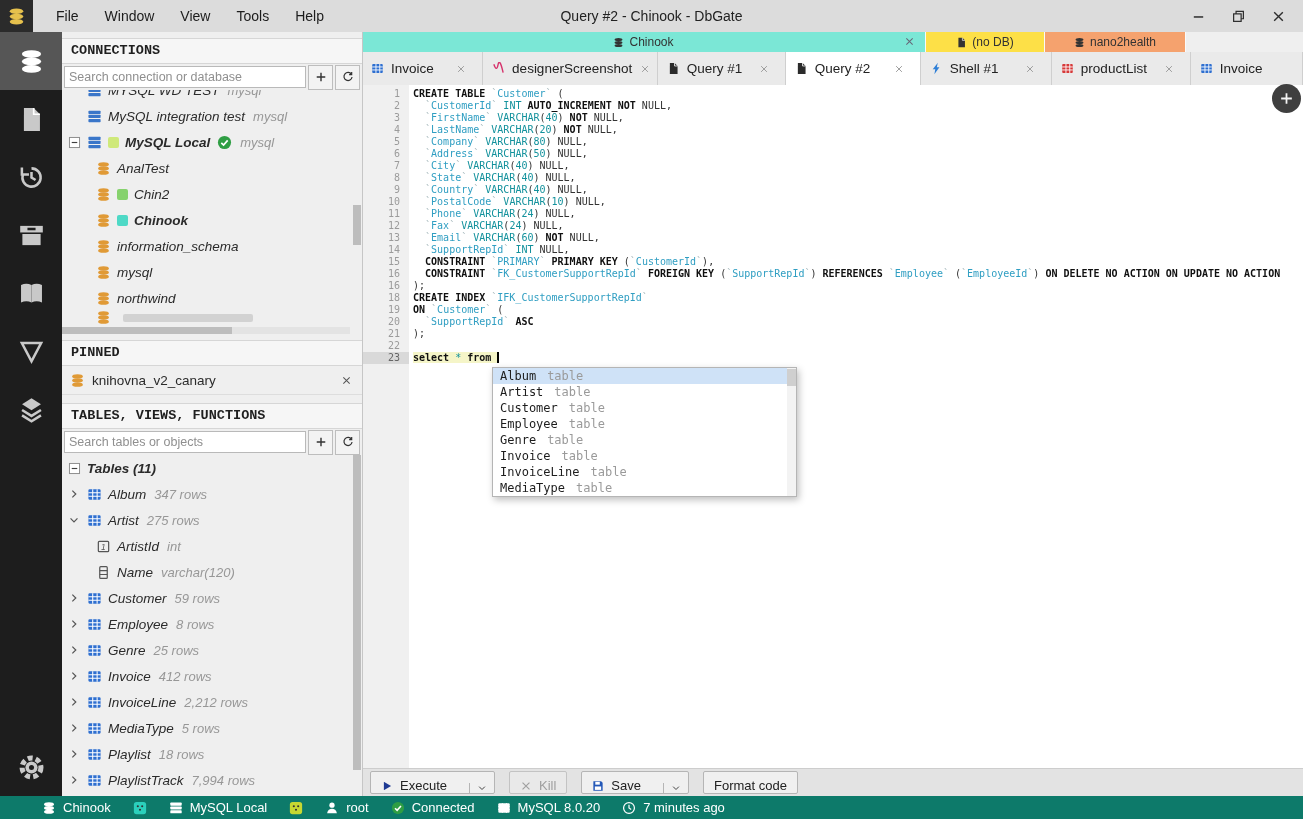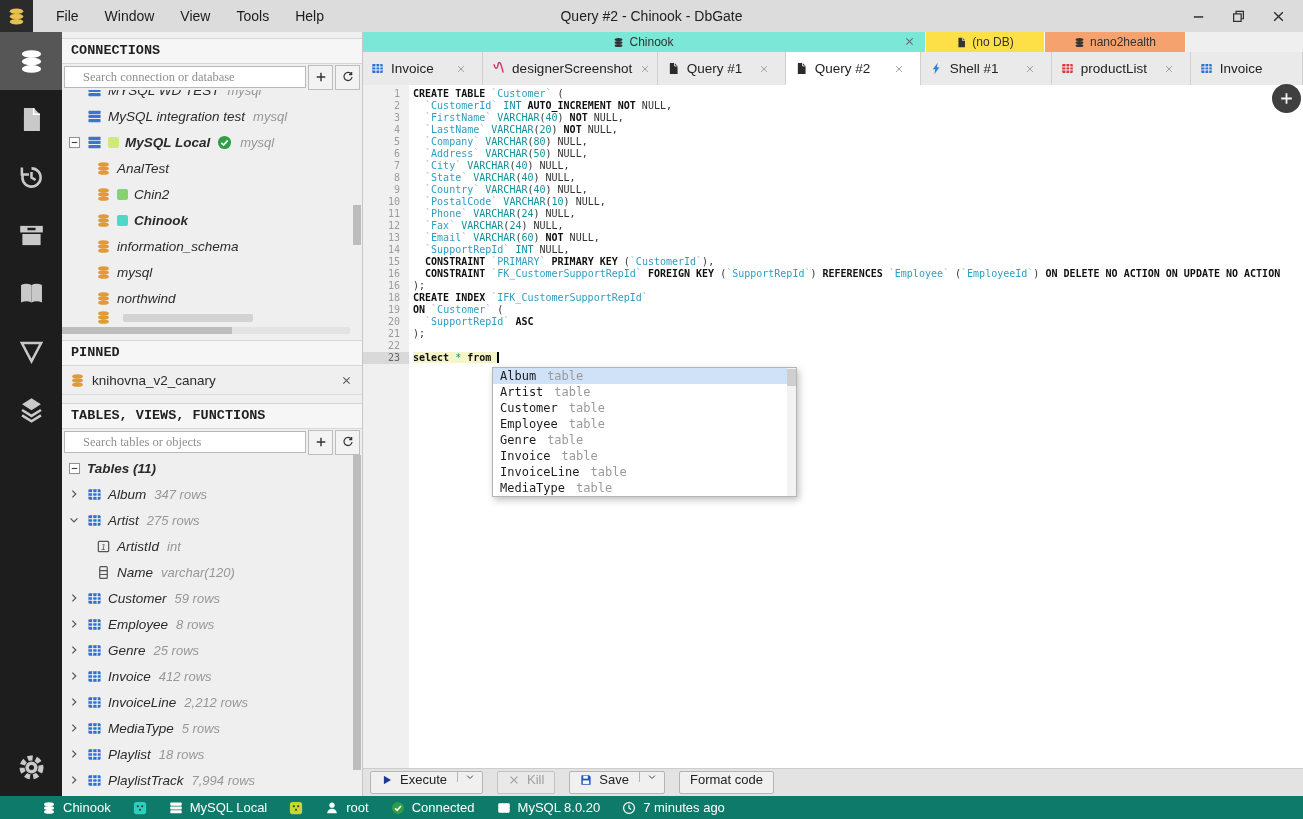--- a/index.html
+++ b/index.html
@@ -27,22 +27,22 @@
   .rail-spacer{flex:1;}
 
   
   .sidebar{position:absolute;top:32px;left:62px;width:300px;bottom:23px;background:#efefef;border-right:1px solid #c6c6c6;
            display:flex;flex-direction:column;overflow:hidden;z-index:10;}
   .gap6{height:6px;flex:none;} .gap8{height:8px;flex:none;}
   .sec-header{flex:none;height:24px;line-height:24px;padding:0 9px;font-weight:bold;font-size:13.5px;color:#1f1f1f;
               background:#f6f6f6;border-top:1px solid #d6d6d6;border-bottom:1px solid #d6d6d6;font-family:Liberation Mono, monospace;}
   .sec-header.first{margin-top:6px;}
   .searchrow{flex:none;height:26px;display:flex;align-items:center;padding:0 2px 0 2px;gap:2px;}
-  .searchrow input{flex:1;height:20px;border:1px solid #b9b9b9;background:#fff;font-size:12.5px;padding:0 18px;
-                   font-family:Liberation Serif, serif;color:#14532d;outline:none;min-width:0;}
+  .searchrow input{flex:1;height:20px;border:1px solid #b9b9b9;background:#fff;font-size:12.5px;padding:0 4px;
+                   font-family:Liberation Sans, sans-serif;color:#14532d;outline:none;min-width:0;}
   .searchrow input::placeholder{color:#8f8f8f;}
   .sq-btn{width:23px;height:23px;background:#f3f3f3;border:1px solid #bdbdbd;display:flex;align-items:center;justify-content:center;color:#333;}
   .sq-btn .ic{width:12px;height:12px;}
   .tree{position:relative;overflow:hidden;}
   .conn-tree{flex:none;height:244px;}
   .tables-tree{flex:1;}
   .trow{height:26px;display:flex;align-items:center;padding-left:6px;padding-right:14px;font-size:13.5px;color:#2b2b2b;white-space:nowrap;font-style:italic;}
   .trow .slot{width:19px;flex:none;display:flex;align-items:center;color:#555;}
   .trow .slot .ic{width:12px;height:12px;}
   .trow .slot .minus{width:13px;height:13px;}
@@ -99,22 +99,22 @@
   .ac{position:absolute;left:130px;top:282px;width:303px;background:#fff;border:1px solid #b5b5b5;
       box-shadow:2px 3px 7px rgba(0,0,0,.25);font:12px/16px "DejaVu Sans Mono",monospace;z-index:9;}
   .ac-item{height:16px;display:flex;align-items:center;padding:0 7px;color:#1d1d1d;white-space:nowrap;}
   .ac-item .kind{color:#9a9a9a;margin-left:11px;}
   .ac-item.sel{background:#cfe2f7;}
   .ac-scroll{position:absolute;right:0;top:0;width:9px;bottom:0;background:#f3f3f3;}
   .ac-scroll .thumb{position:absolute;top:1px;right:0;width:9px;height:17px;background:#cfcfcf;}
 
   .toolbar{position:absolute;left:0;right:0;bottom:0;height:27px;background:#e3e3e3;border-top:1px solid #cdcdcd;
            display:flex;align-items:center;padding-left:8px;gap:14px;}
-  .btn{display:flex;align-items:flex-start;height:21px;background:#f0f0f0;border:1px solid #b5b5b5;border-radius:2px;
-       font-size:13px;color:#222;overflow:hidden;}
+  .btn{display:flex;align-items:flex-end;height:21px;background:#f0f0f0;border:1px solid #b5b5b5;border-radius:2px;
+       font-size:13px;color:#222;overflow:hidden;gap:12px;}
   .btn .seg{display:flex;align-items:center;padding:0 10px;gap:7px;}
   .btn .seg .ic{width:12px;height:12px;}
   .btn .drop{display:flex;align-items:center;justify-content:center;width:24px;border-left:1px solid #b5b5b5;color:#444;}
   .btn .drop .ic{width:10px;height:10px;}
   .btn.disabled{color:#9f9f9f;background:#e9e9e9;border-color:#c3c3c3;}
   .btn.disabled .ic{color:#aaa;}
 
   
   .statusbar{position:absolute;left:0;right:0;bottom:0;height:23px;background:#0d7a6a;color:#fff;display:flex;
              align-items:center;font-size:13px;padding-left:42px;gap:22px;z-index:40;}

